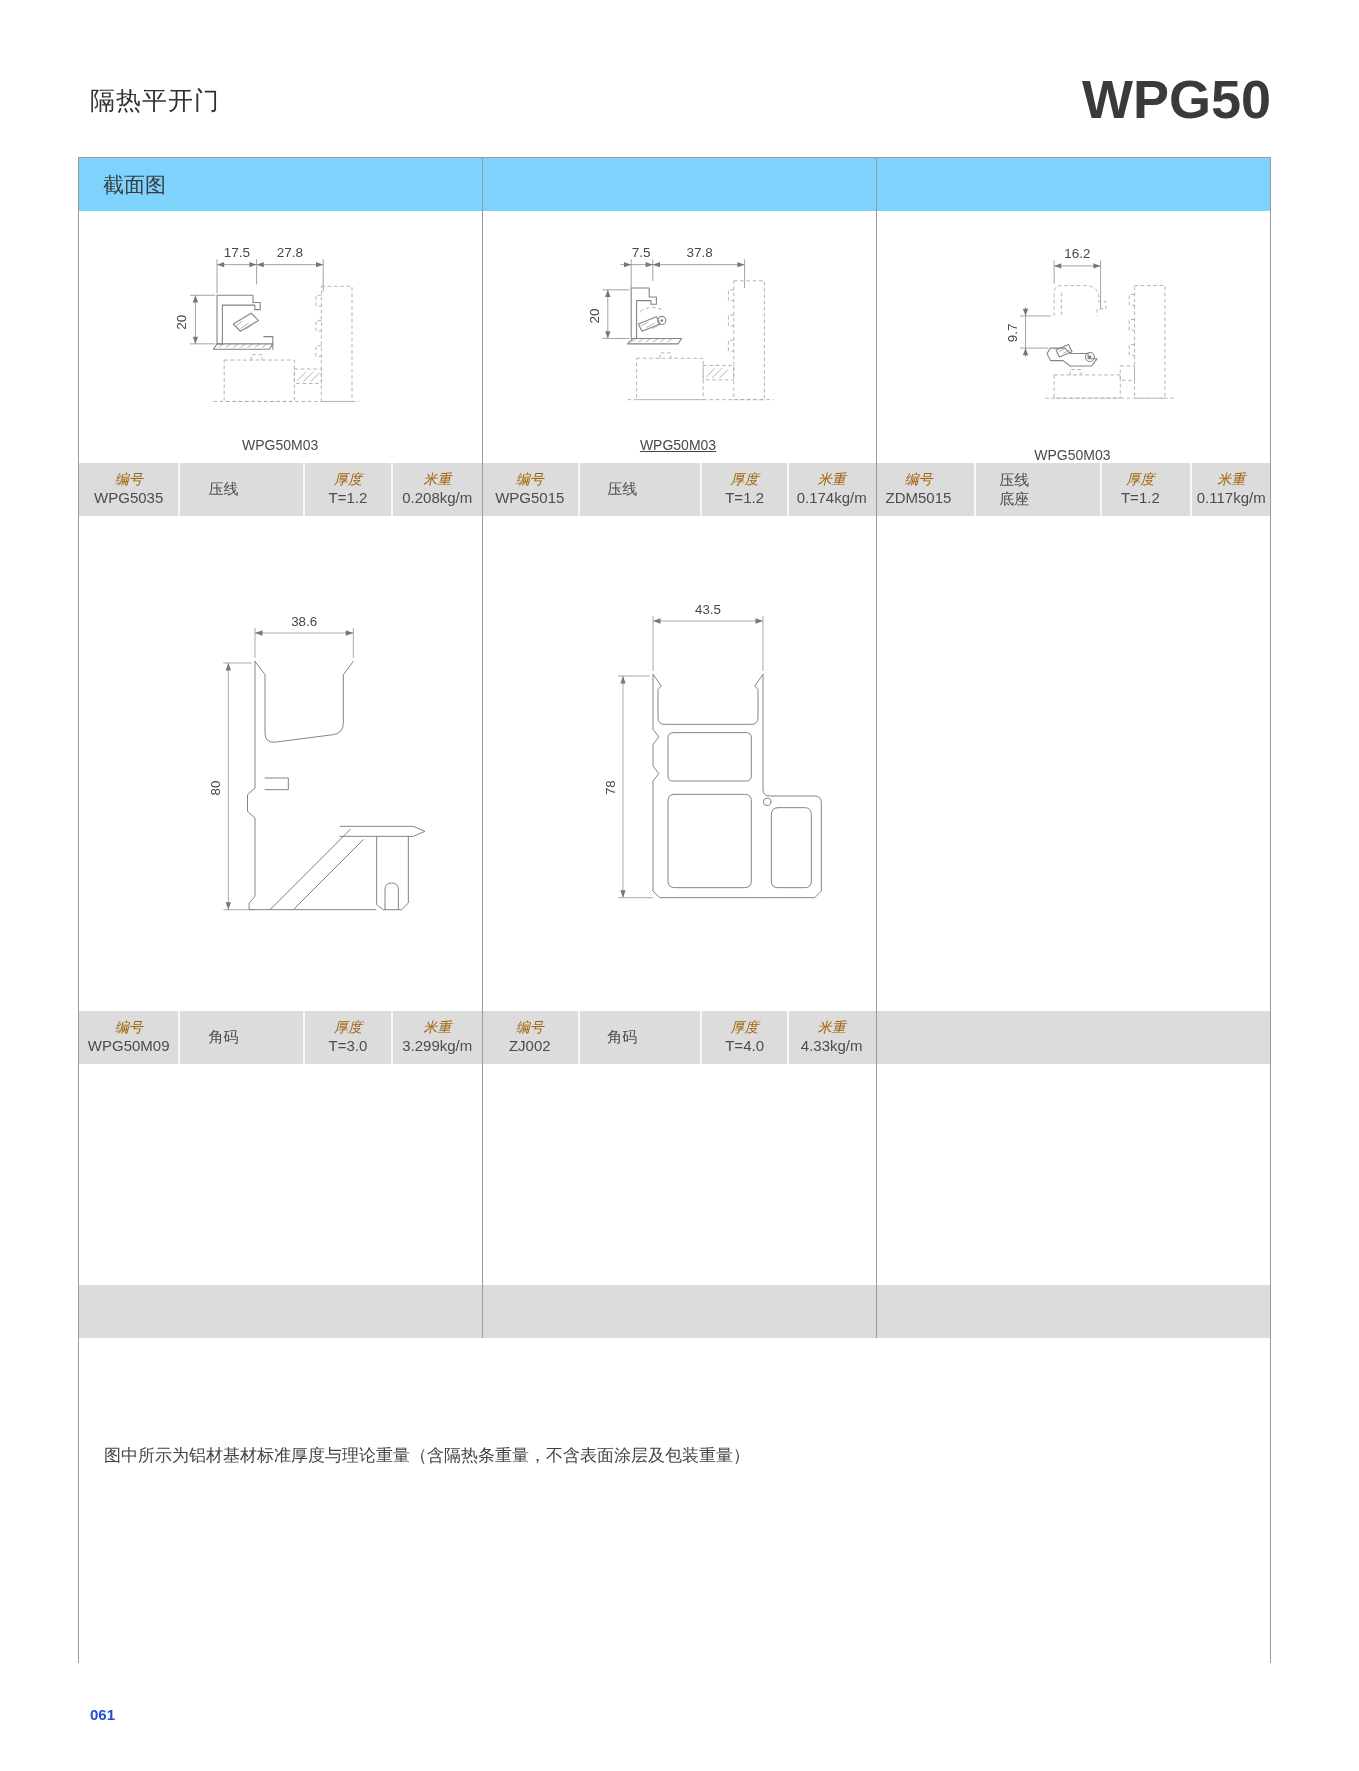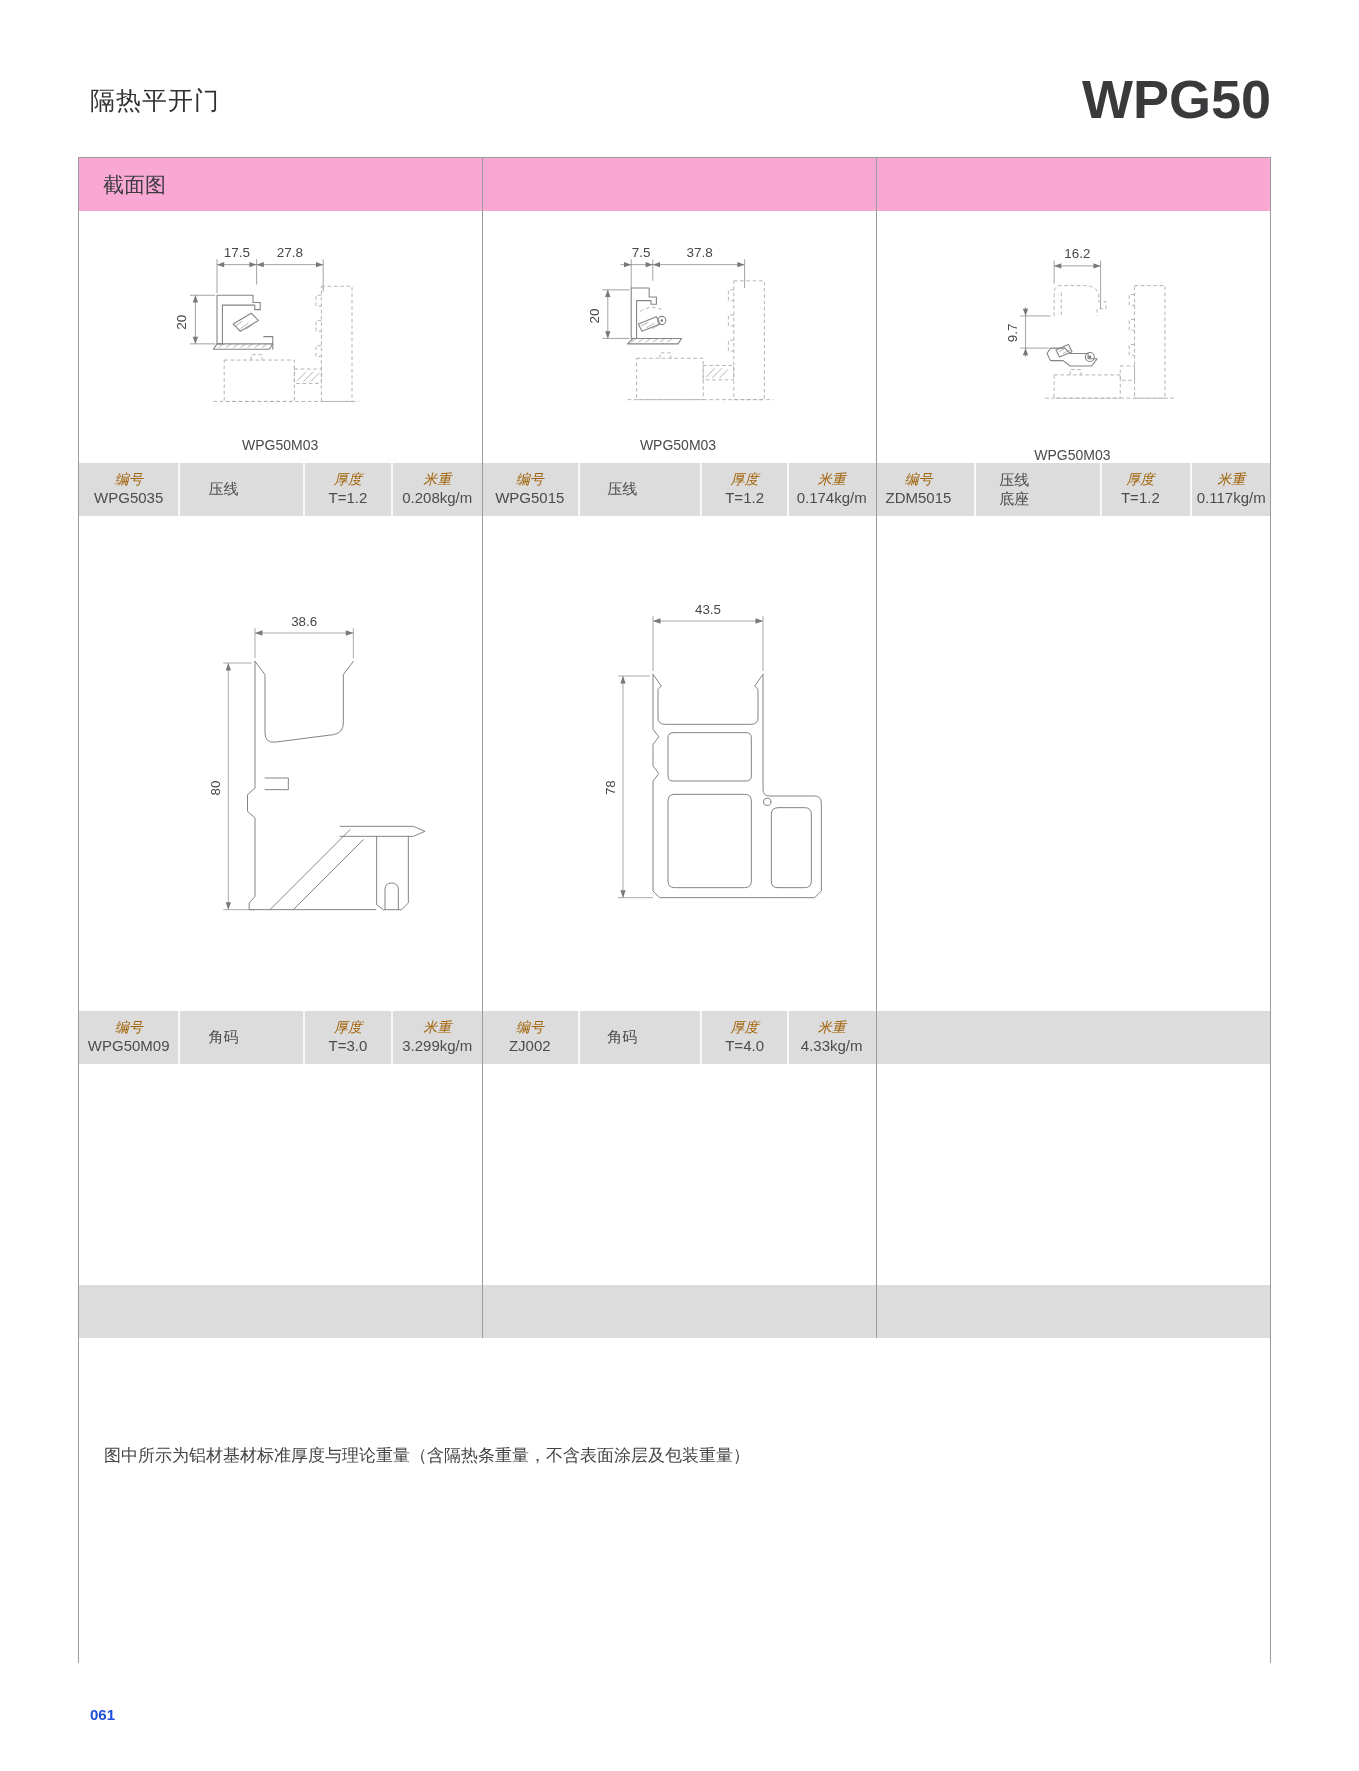--- a/index.html
+++ b/index.html
@@ -9,21 +9,21 @@
     color:#454548;-webkit-font-smoothing:antialiased;
   }
   
   .page-title{position:absolute;left:90px;top:84px;font-size:25px;color:#313134;letter-spacing:1px;}
   .page-model{position:absolute;right:88px;top:68px;font-size:54px;font-weight:700;color:#3a3a3d;letter-spacing:0px;}
   .page-number{position:absolute;left:90px;top:1706px;font-size:15px;font-weight:700;color:#1d4ed8;}
   
   .sheet{position:absolute;left:78px;top:157px;width:1193px;height:1506px;
          border:1px solid #9b9b9e;box-sizing:border-box;background:#fff;}
   .row{position:relative;width:100%;box-sizing:border-box;}
-  .row-header{height:53px;background:#f9a8d4;display:flex;align-items:center;}
+  .row-header{height:53px;background:#7dd3fc;display:flex;align-items:center;}
   .row-header .hd-text{font-size:21px;color:#3b3b3e;padding-left:24px;}
   .row-draw1{height:252px;display:flex;}
   .row-draw2{height:495px;display:flex;}
   .row-spec{height:53px;background:#dcdcdc;display:flex;}
   .row-empty{height:221px;background:#fff;}
   .row-specempty{height:53px;background:#dcdcdc;}
   .row-note{height:326px;background:#fff;}
   .col-a{width:403px;}
   .col-b{width:394px;}
   .col-c{width:396px;gap:12px;}
@@ -103,21 +103,21 @@
           <path class="dsh" d="M216 70 H250 V198 H216 Z"></path>
           <path class="dsh" d="M216 80 h-6 v12 h6 M216 108 h-6 v12 h6 M216 136 h-6 v12 h6"></path>
           <path class="dsh" d="M186 162 H216 V178 H186 Z"></path>
           <path class="hat" d="M189 175 l10 -10 M196 176 l11 -11 M204 176 l10 -10"></path>
           <path class="dsh" d="M96 198 H258"></path>
         </g>
       </svg>
       <div class="drawing-label">WPG50M03</div>
     </div>
 
-    <div class="dcell col-b" style="padding-top:12px;">
+    <div class="dcell col-b" style="padding-top:12px;text-decoration:underline;">
       <svg width="306" height="212" viewBox="0 0 340 235">
         <path class="dim" d="M118 40 V72 M142 40 V64 M244 40 V72"></path>
         <path class="dim" d="M106 46 H244"></path>
         <path class="arr" d="M118 46 l-8 -3 v6 z"></path>
           <path class="arr" d="M142 46 l8 -3 v6 z"></path>
         <path class="arr" d="M142 46 l-8 -3 v6 z"></path>
           <path class="arr" d="M244 46 l-8 -3 v6 z"></path>
         <text class="dimtxt" x="129" y="37" text-anchor="middle">7.5</text>
         <text class="dimtxt" x="194" y="37" text-anchor="middle">37.8</text>
         <path class="dim" d="M86 74 H116 M86 128 H116"></path>

